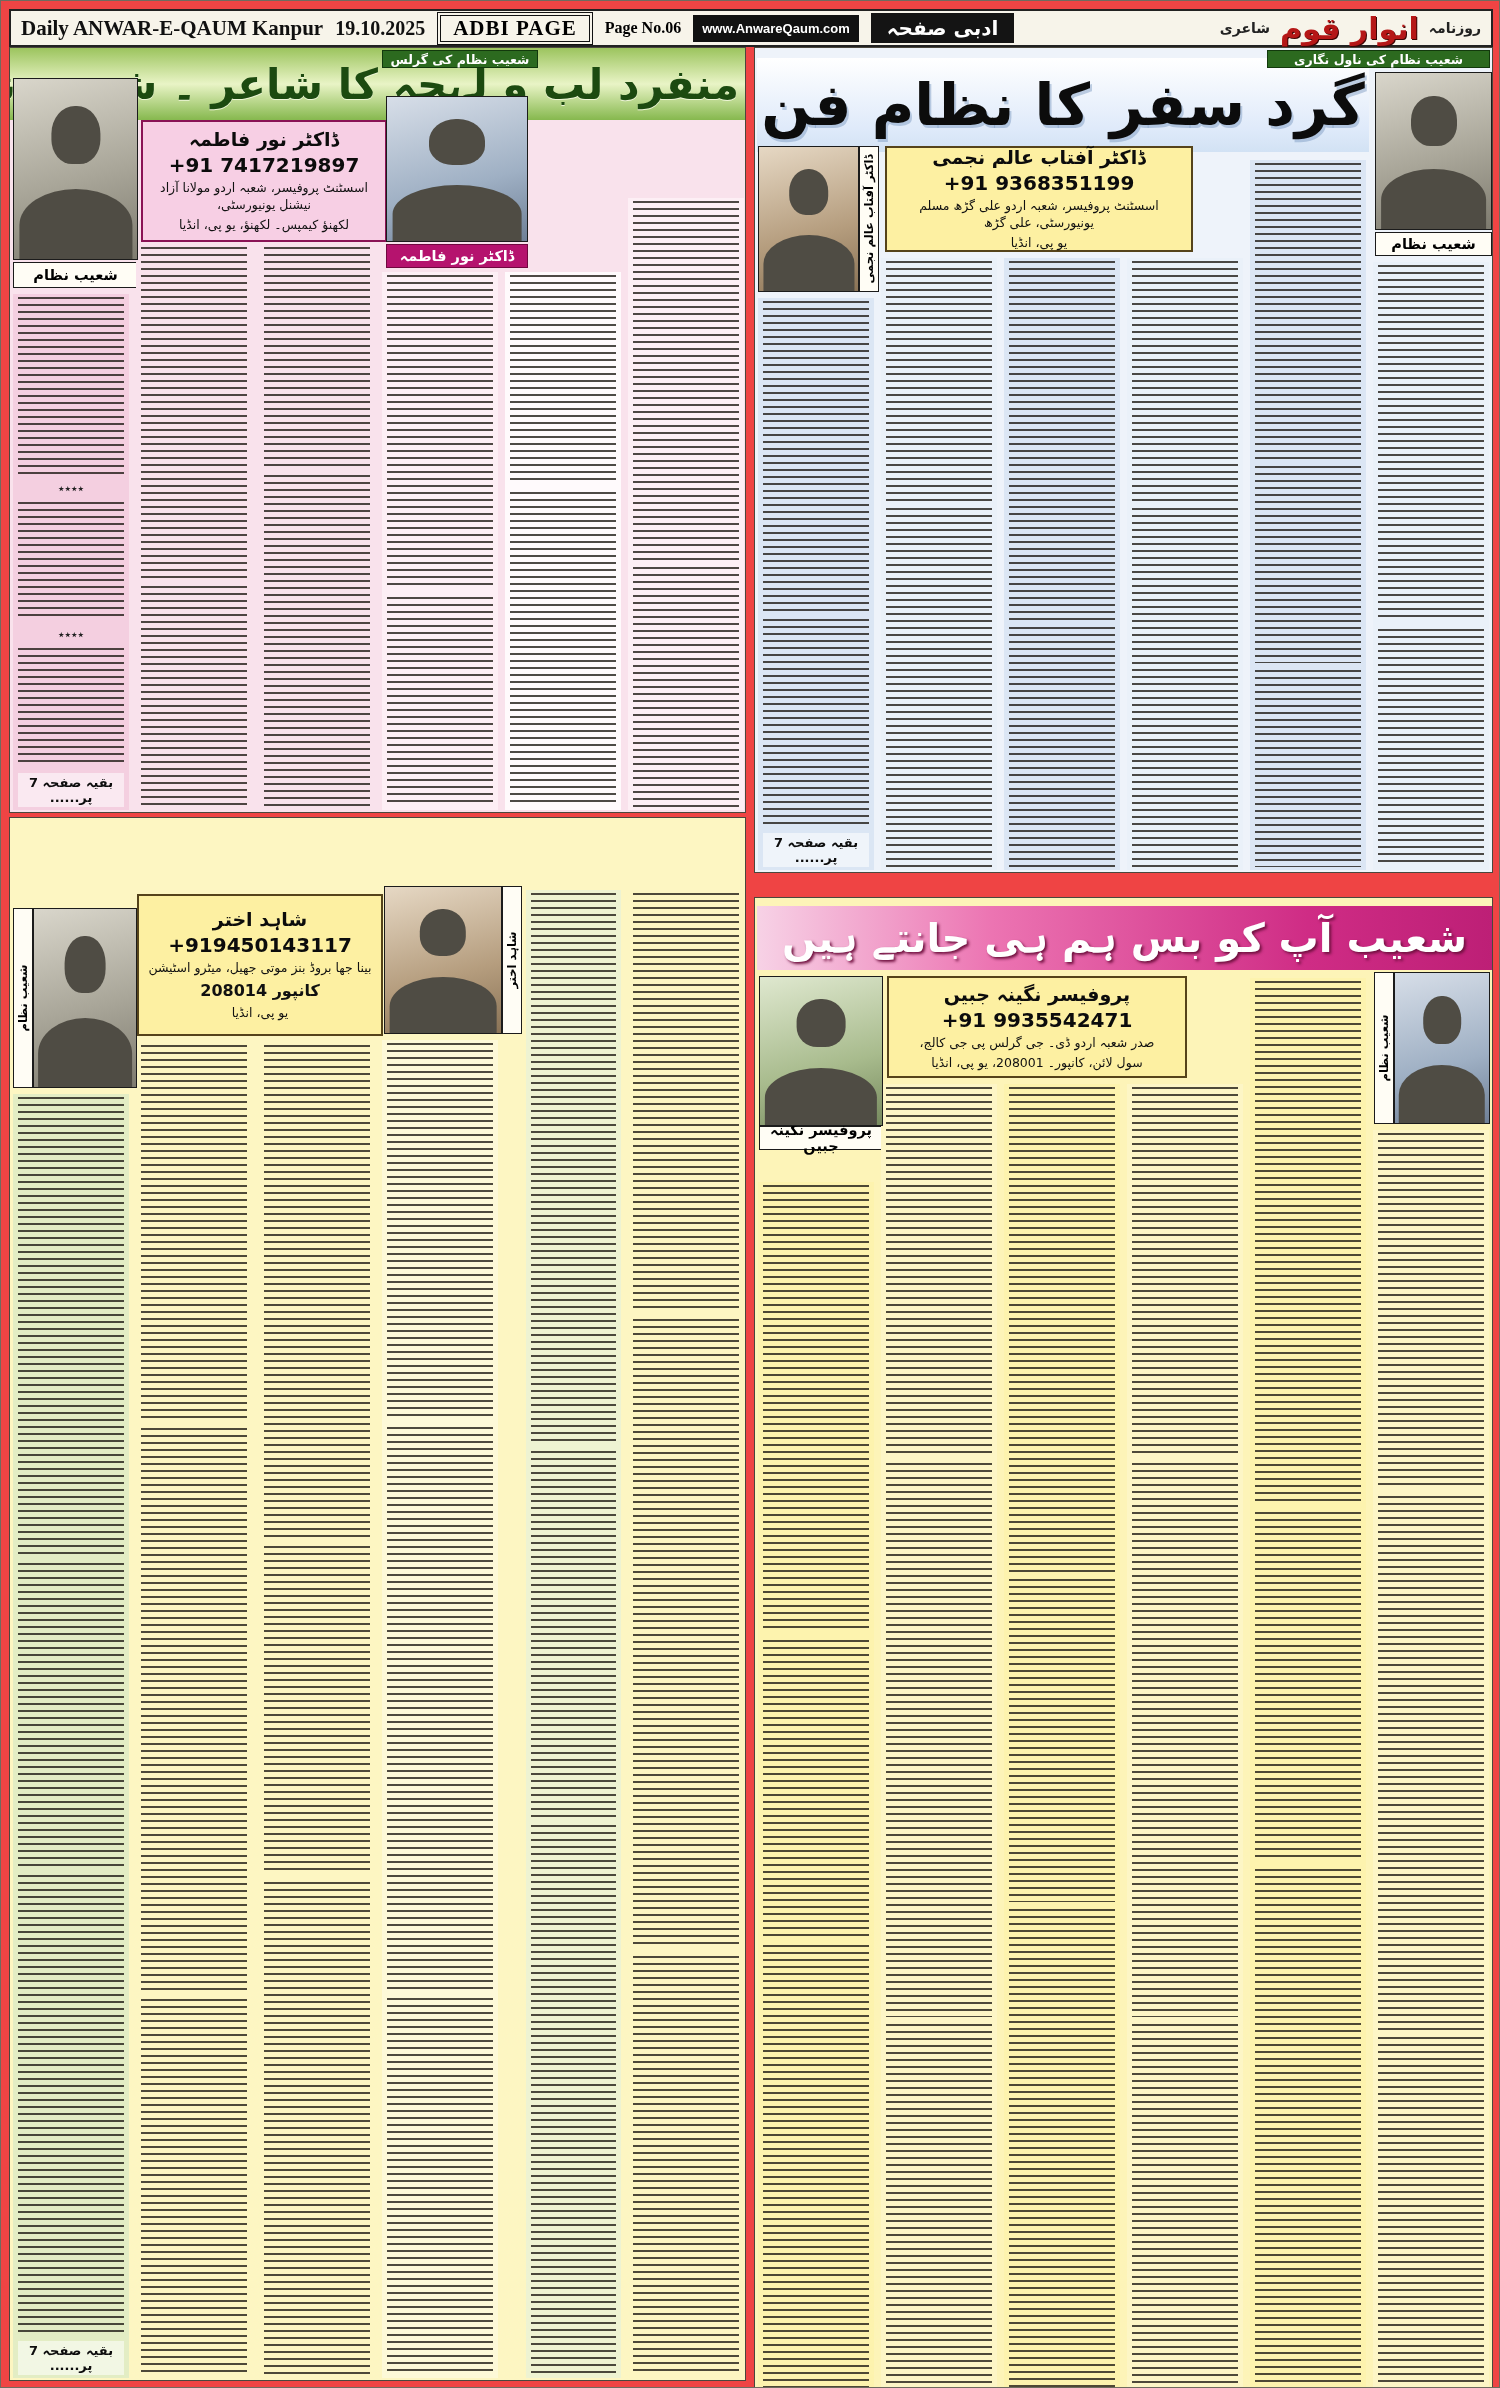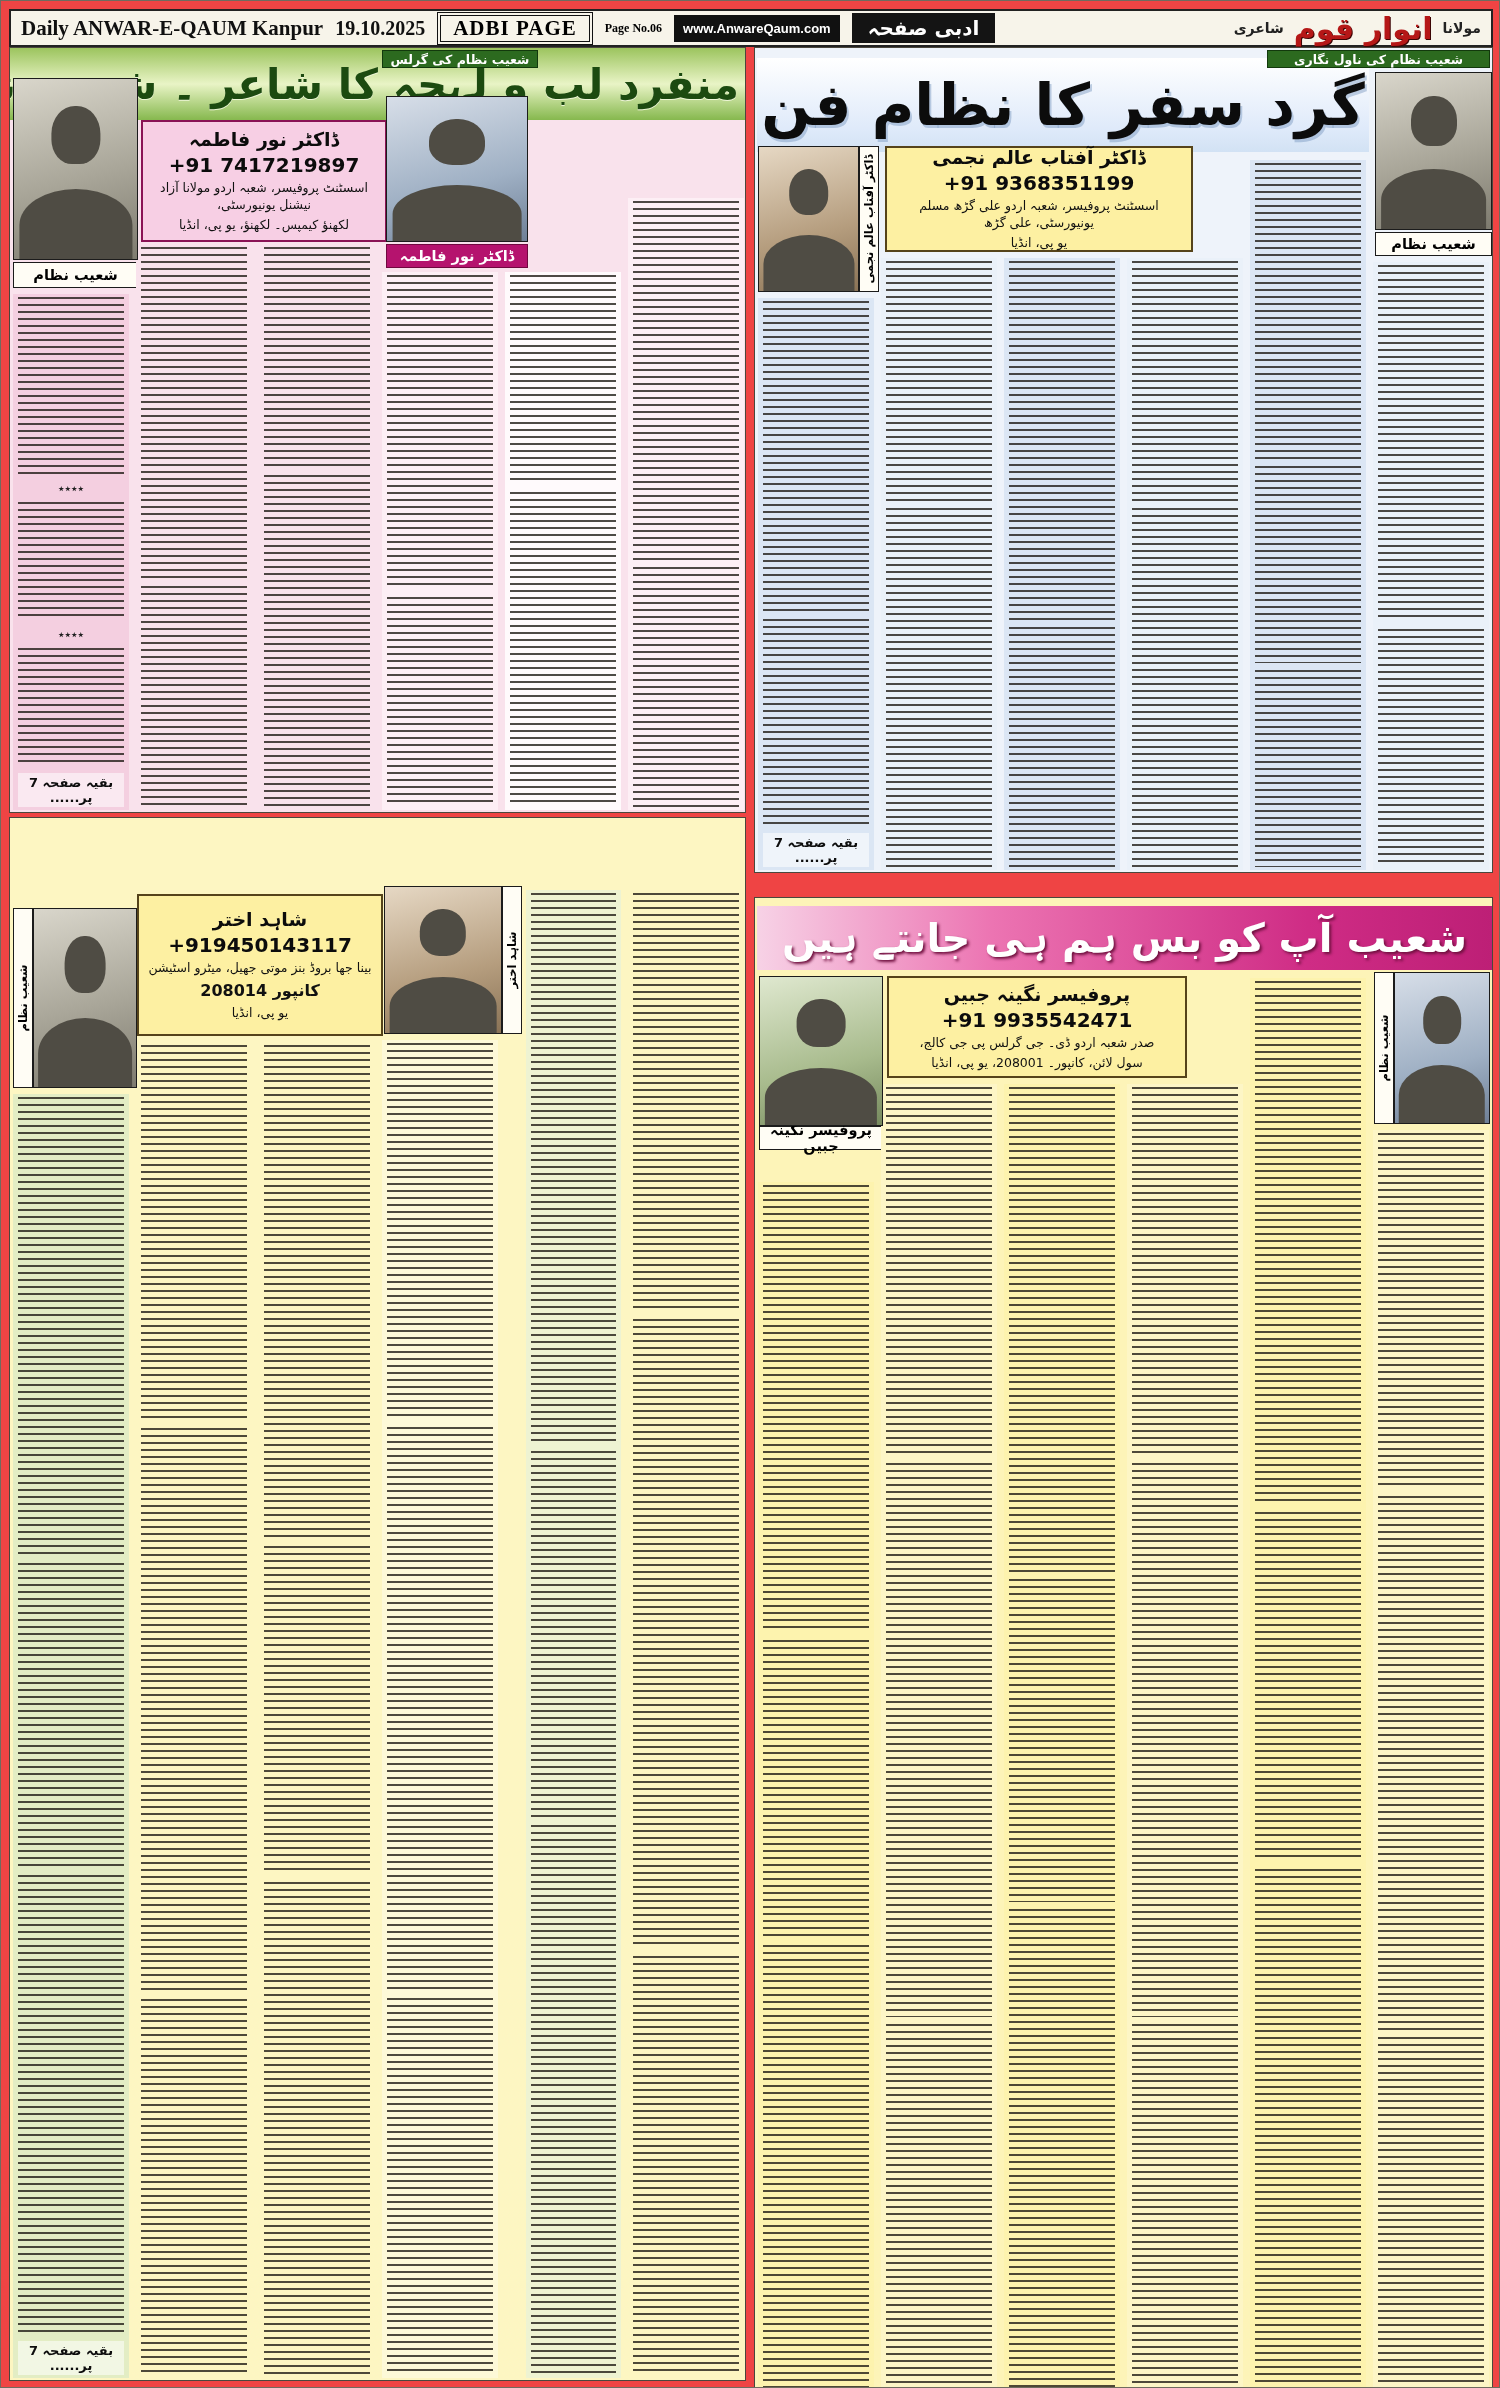--- a/index.html
+++ b/index.html
@@ -5,21 +5,21 @@
   *{margin:0;padding:0;box-sizing:border-box}
   body{width:1500px;background:#9d998c;font-family:"DejaVu Sans",sans-serif}
   #page{position:relative;width:1500px;height:2388px;background:#ef4444;border:1px solid #6f6b5f;overflow:hidden}
   .abs{position:absolute}
 
   
   .masthead{display:flex;align-items:center;gap:12px;border:2px solid #222;background:#f7f4ea;padding:2px 10px;font-family:"Liberation Serif",serif}
   .mh-paper{font-weight:bold;font-size:21px;color:#101010;white-space:nowrap}
   .mh-date{font-weight:bold;font-size:20px;color:#101010;white-space:nowrap}
   .mh-adbi{border:4px double #111;padding:0 12px;font-weight:bold;font-size:21px;letter-spacing:1px;white-space:nowrap}
-  .mh-pageno{font-weight:bold;font-size:12px;white-space:nowrap}
+  .mh-pageno{font-weight:bold;font-size:16px;white-space:nowrap}
   .mh-web{background:#111;color:#fff;font-size:13px;font-weight:bold;padding:6px 9px;white-space:nowrap;font-family:"Liberation Sans",sans-serif}
   .mh-secur{background:#141414;color:#fff;font-size:20px;font-weight:bold;padding:3px 16px;white-space:nowrap;font-family:"DejaVu Sans",sans-serif}
   .mh-urdu{margin-left:auto;display:flex;align-items:center;gap:10px;direction:rtl;font-family:"DejaVu Sans",sans-serif}
   .mh-urdu .sm{font-size:14px;font-weight:bold;color:#222}
   .mh-urdu .big{font-size:30px;font-weight:bold;color:#b51717;text-shadow:1px 1px 0 #3c0404}
 
   
   .article{position:absolute;border:1.5px solid #4a473d;overflow:hidden}
   #a1{background:#f9e2ec}
   #a2{background:#eef3fa}
@@ -61,21 +61,21 @@
 <div id="page">
 
   <div class="abs masthead" style="left:8px;top:8px;width:1484px;height:38px">
     <span class="mh-paper">Daily ANWAR-E-QAUM Kanpur</span>
     <span class="mh-date">19.10.2025</span>
     <span class="mh-adbi">ADBI PAGE</span>
     <span class="mh-pageno">Page No.06</span>
     <span class="mh-web">www.AnwareQaum.com</span>
     <span class="mh-secur">ادبی صفحہ</span>
     <span class="mh-urdu">
-      <span class="sm">مولانا</span>
+      <span class="sm">روزنامہ</span>
       <span class="big">انوار قوم</span>
       <span class="sm">شاعری</span>
     </span>
   </div>
 
   <div id="a1" class="article" style="left:8px;top:46px;width:737px;height:766px">
     <div class="head-band" style="left:0;top:0;width:737px;height:72px;background:linear-gradient(180deg,#9cc45e,#e9f4c6 50%,#86b84e);justify-content:flex-end">
       <div class="head-title" style="font-size:42px;color:#1c4a10;text-shadow:0 1px 0 #eef6d8;padding-left:8px;margin-right:8px">منفرد لب و لہجہ کا شاعر ۔ شعیب نظام</div>
     </div>
     <div class="kicker" style="left:372px;top:2px;width:156px;height:18px">شعیب نظام کی گرلس</div>

